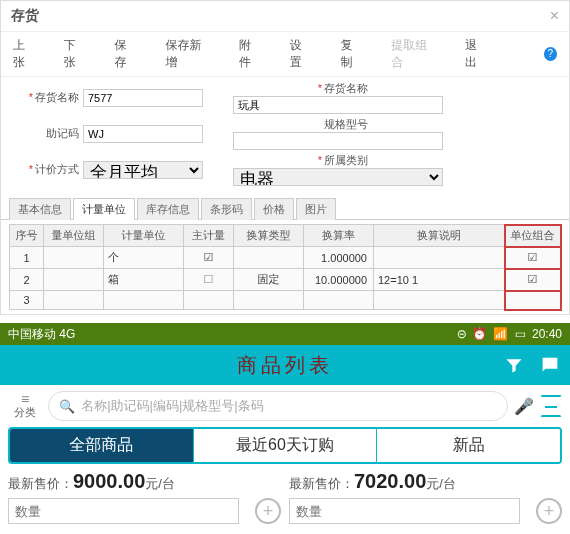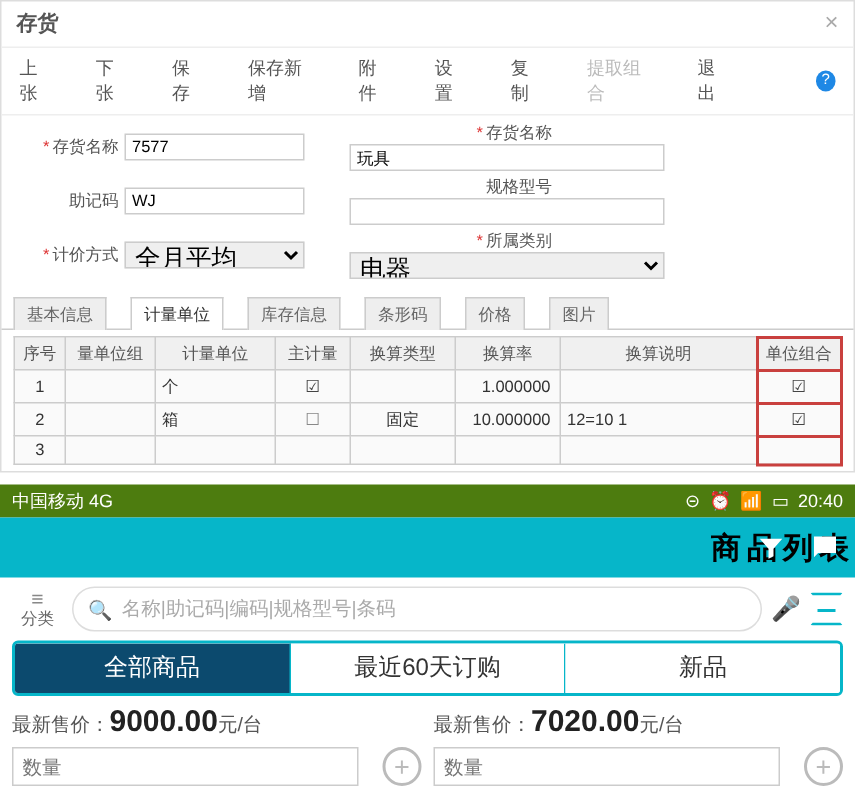--- a/index.html
+++ b/index.html
@@ -47,21 +47,21 @@
     font-size: 11px; padding: 0 4px;
   }
   .form-sel {
     width: 120px; height: 18px; border: 1px solid #ccc;
     font-size: 17px; padding: 0 2px;
   }
   .form-col2 { margin-left: 30px; display: flex; align-items: center; flex-direction: column; }
   .form-col2 .form-lbl { width: 68px; }
 
   .subtabs {
-    display: flex; gap: 16px; padding: 0 8px; margin-top: 4px;
+    display: flex; gap: 2px; padding: 0 8px; margin-top: 4px;
     border-bottom: 1px solid #ccc; font-size: 11px;
   }
   .subtab {
     padding: 3px 8px; background: #eee; border: 1px solid #ccc;
     border-bottom: none; color: #666; cursor: pointer;
     position: relative; top: 1px;
   }
   .subtab.active { background: #fff; color: #333; }
 
   .grid {
@@ -82,24 +82,23 @@
   
   .mobile { margin-top: 8px; width: 100%; }
   .statusbar {
     background: #4d7c0f; color: #fff; display: flex; align-items: center;
     height: 22px; padding: 0 8px; font-size: 12px;
   }
   .statusbar .spacer { flex: 1; }
   .statusbar .ic { margin-left: 6px; font-size: 12px; }
 
   .m-header {
-    background: #06b6c9; color: #000000; height: 40px;
-    display: flex; align-items: center; justify-content: flex-end;
+    background: #06b6c9; color: #7f1d1d; height: 40px;
+    display: flex; align-items: center; justify-content: center;
     position: relative;
-    font-weight: bold;
   }
   .m-header-title { font-size: 20px; letter-spacing: 4px; }
   .m-header .hbtn {
     position: absolute; top: 8px; width: 24px; height: 24px;
     display: flex; align-items: center; justify-content: center;
   }
   .m-header .hbtn svg { fill: #fff; }
   .hbtn.filter { right: 44px; }
   .hbtn.chat { right: 8px; }
 

